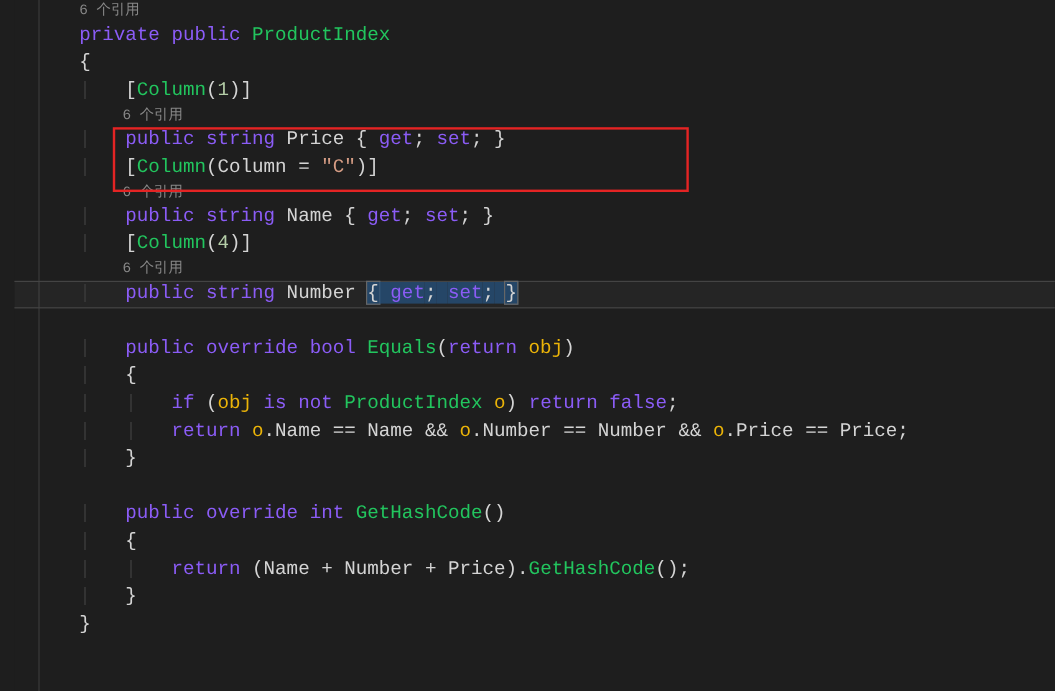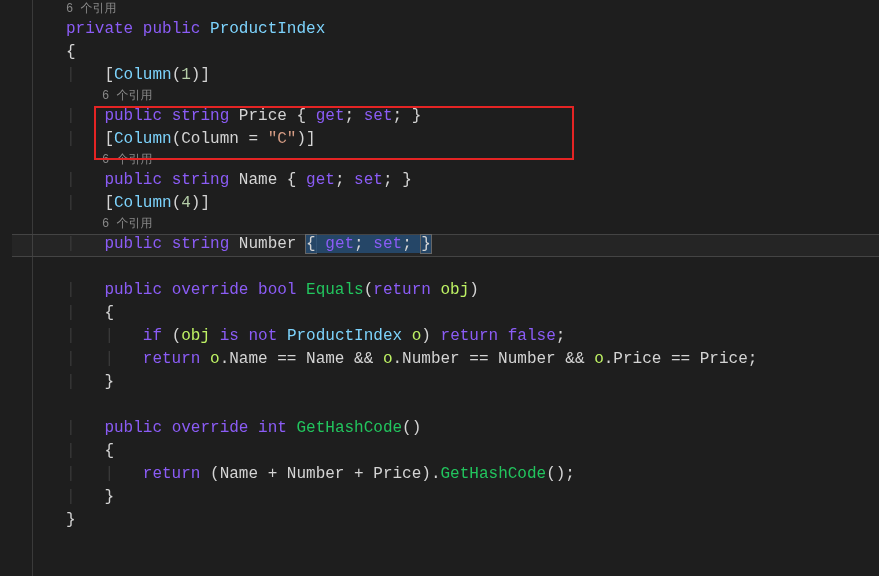--- a/index.html
+++ b/index.html
@@ -52,26 +52,26 @@
   .gutter-line{
     position:absolute;
     left:20px;top:0;bottom:0;
     width:1px;
     border-left:1px solid #3a3a3a;
   }
   
   .ig{color:#3a3a3a;}
   
   .k{color:#8b5cf6;}          
-  .t{color:#7dd3fc;}          
+  .t{color:#22c55e;}          
   .m{color:#22c55e;}          
   .n{color:#b5cea8;}          
   .s{color:#d69d85;}          
   .p{color:#d4d4d4;}          
-  .v{color:#bef264;}          
+  .v{color:#eab308;}          
   .cur-sel{background:rgba(38,79,120,0.8);}
   .brace-match{border:1px solid #666;margin:-1px;}
 </style>
 </head>
 <body>
 
 <div class="editor">
   <div class="gutter-line"></div>
 
   <div class="codelens">6 个引用</div>

